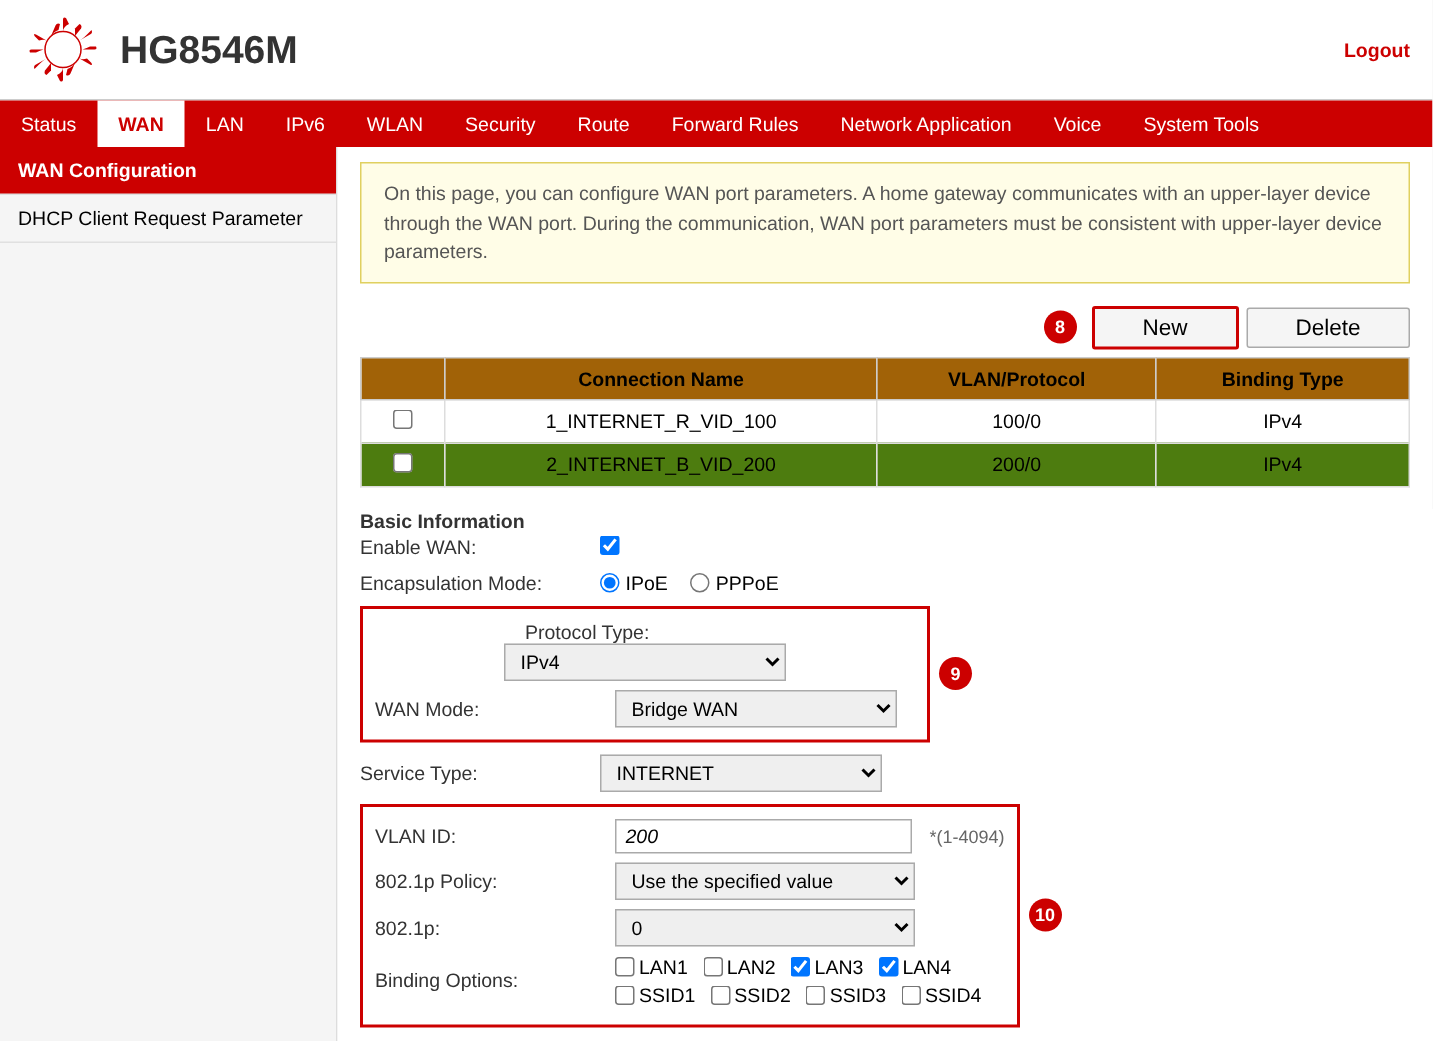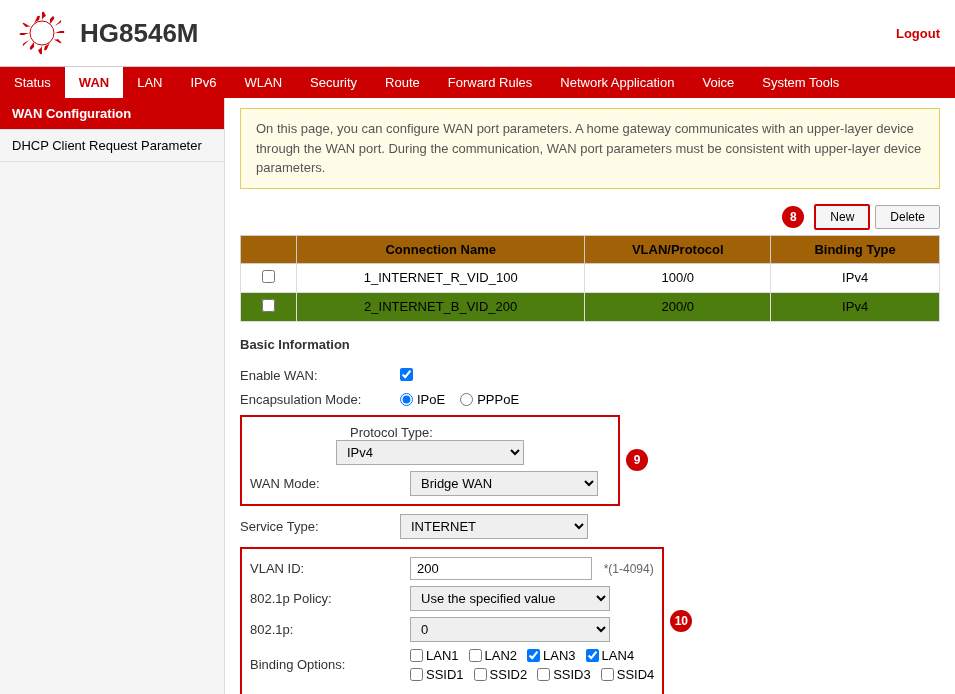--- a/index.html
+++ b/index.html
@@ -28,31 +28,31 @@
 
     
     .content { flex: 1; padding: 10px 15px; background: white; }
     .breadcrumb { color: #666; margin-bottom: 10px; font-size: 12px; }
 
     
     .info-box { background: #fffde7; border: 1px solid #e0d060; padding: 10px 15px; margin-bottom: 15px; font-size: 12px; color: #555; line-height: 1.5; }
 
     
     .table-actions { display: flex; justify-content: flex-end; align-items: center; margin-bottom: 5px; gap: 5px; }
-    .btn { padding: 4px 14px; border: 1px solid #aaa; background: #f5f5f5; cursor: pointer; font-size: 12px; border-radius: 2px; }
+    .btn { padding: 4px 32px; border: 1px solid #aaa; background: #f5f5f5; cursor: pointer; font-size: 15px; border-radius: 2px; }
     .btn-red-outline { border: 2px solid #cc0000; }
 
     table.data-table { width: 100%; border-collapse: collapse; margin-bottom: 15px; }
     table.data-table th { background: #a16207; padding: 6px 10px; text-align: center; border: 1px solid #ccc; font-weight: bold; }
     table.data-table td { padding: 6px 10px; text-align: center; border: 1px solid #ddd; }
     table.data-table tr:nth-child(2) { background: #4d7c0f; }
     table.data-table tr:nth-child(1) { background: white; }
 
     
-    .section-title { font-weight: bold; color: #333; margin: 10px 0 16px 0; font-size: 13px; }
+    .section-title { font-weight: bold; color: #333; margin: 10px 0 2px 0; font-size: 13px; }
     .form-row { display: flex; align-items: center; margin-bottom: 8px; }
     .form-label { width: 160px; color: #333; flex-shrink: 0; }
     .form-control { flex: 1; }
 
     input[type="text"], select {
       padding: 3px 6px; border: 1px solid #aaa; font-size: 13px;
     }
     input[type="text"] { width: 180px; }
     select { width: 188px; }
 
@@ -206,21 +206,21 @@
       </div>
     </div>
 
 
     
     <div style="position:relative; border: 2px solid #cc0000; padding: 8px; margin-bottom: 8px; display:inline-block; min-width: 400px;">
 
       <div class="form-row" style="margin-bottom:6px;">
         <div class="form-label">VLAN ID:</div>
         <div class="form-control">
-          <input type="text" value="200" style="width: 182px;">
+          <input type="text" value="200" style="width: 198px; font-style: italic;">
           <span class="hint-text">*(1-4094)</span>
         </div>
       </div>
 
       <div class="form-row" style="margin-bottom:6px;">
         <div class="form-label">802.1p Policy:</div>
         <div class="form-control">
           <select style="width:200px;">
             <option selected="">Use the specified value</option>
             <option>Use the priority of IP packets</option>

